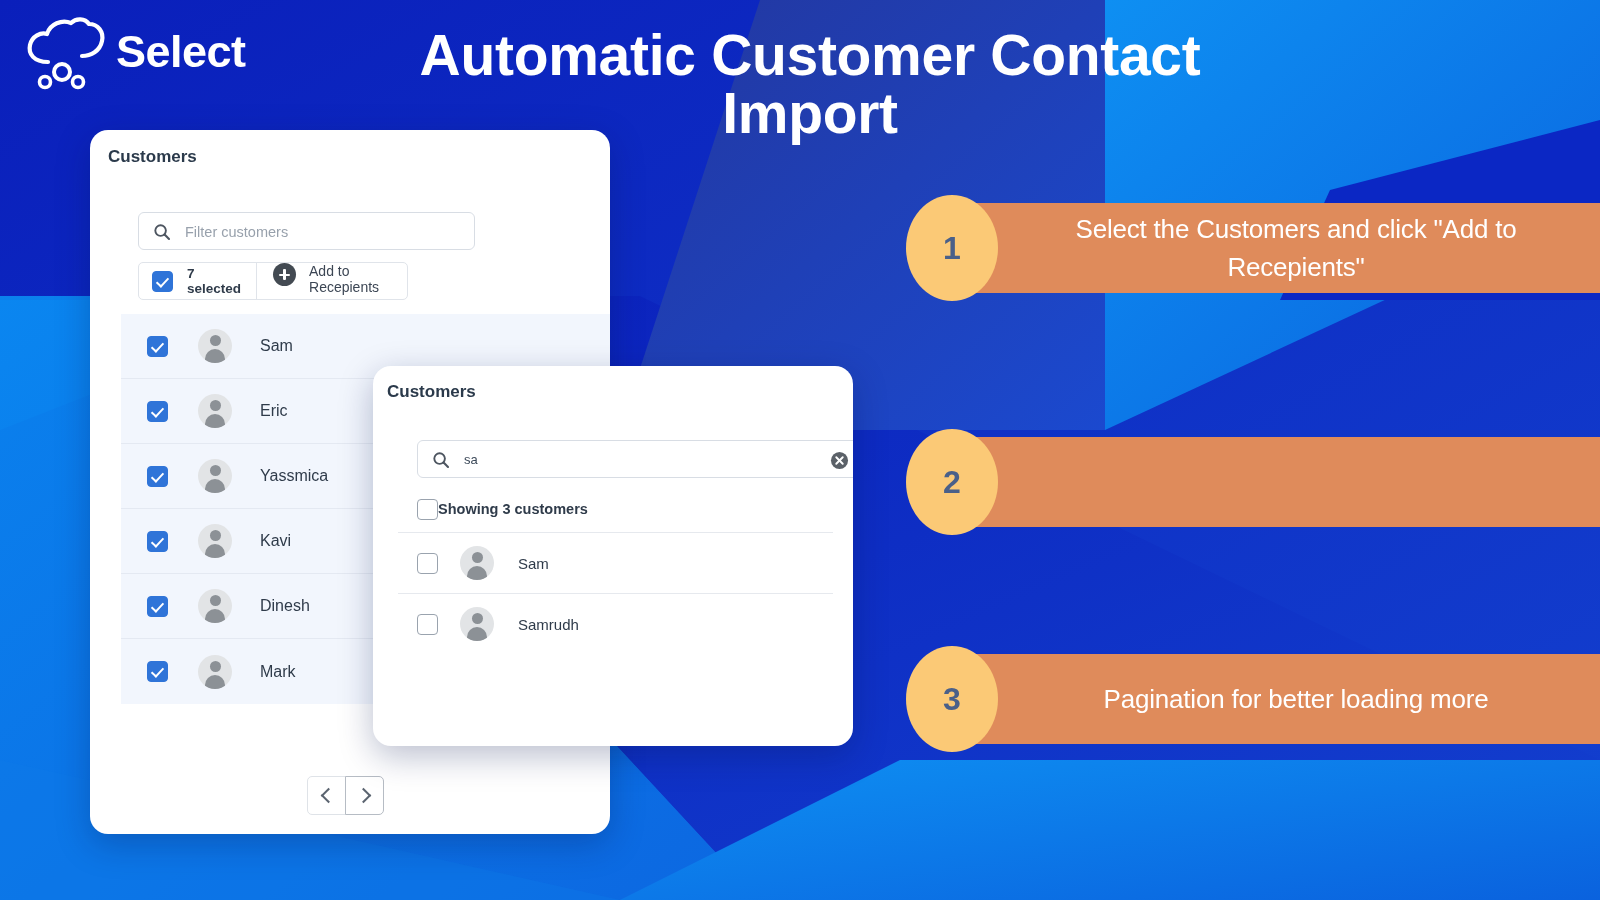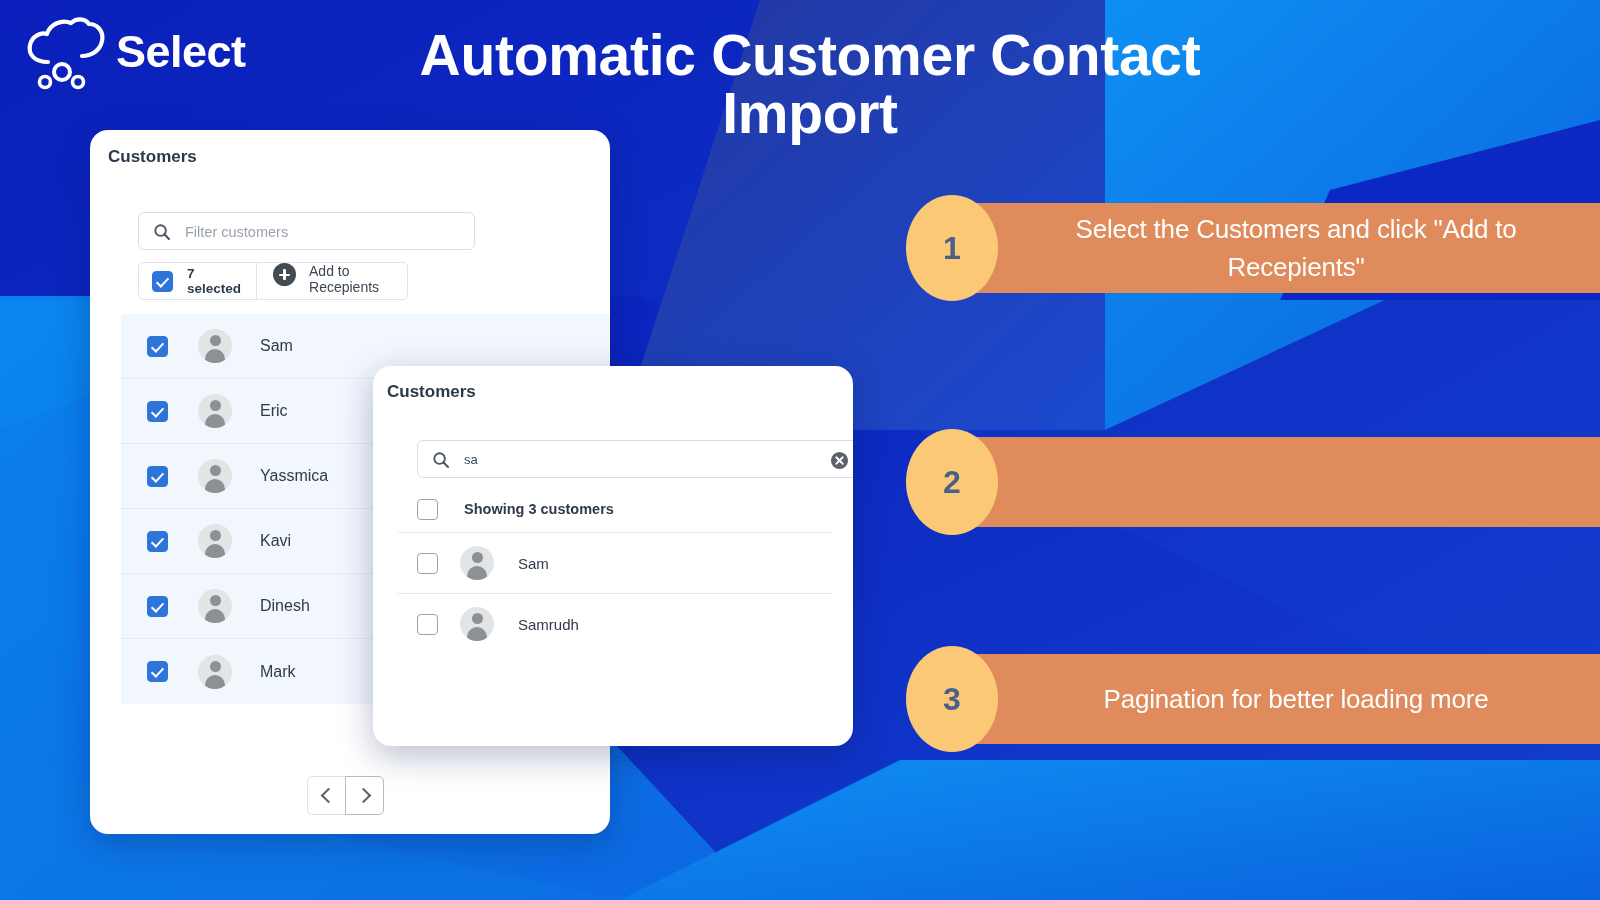--- a/index.html
+++ b/index.html
@@ -242,21 +242,20 @@
     border-radius: 10px 10px 0 0;
     background: #8c9196;
   }
 
   
   #results-header {
     position: absolute;
     left: 44px; top: 126px;
     display: flex;
     align-items: center;
-    gap: 26px;
     height: 34px;
   }
   #results-header-label {
     font-size: 14.5px;
     font-weight: 600;
     color: #2f3b4a;
   }
   #results-list {
     position: absolute;
     left: 25px; top: 166px;

